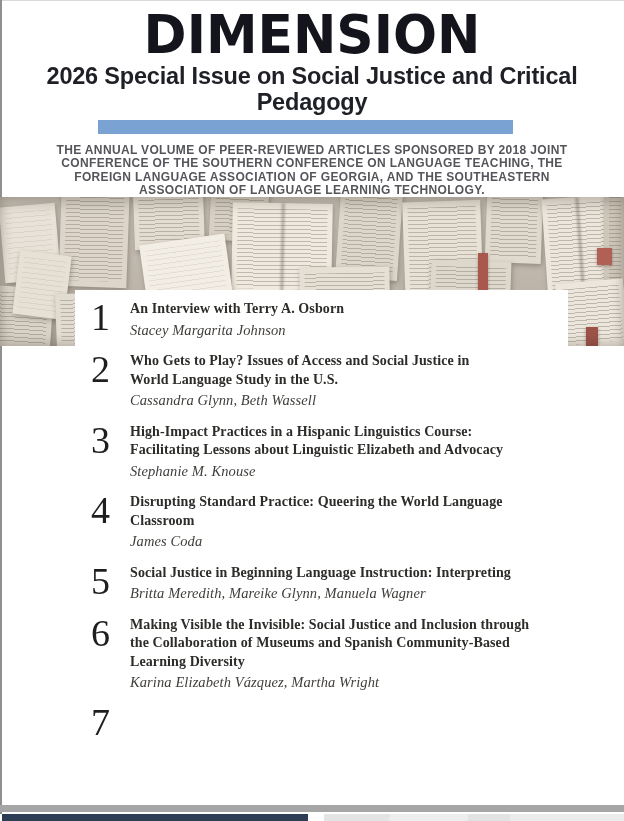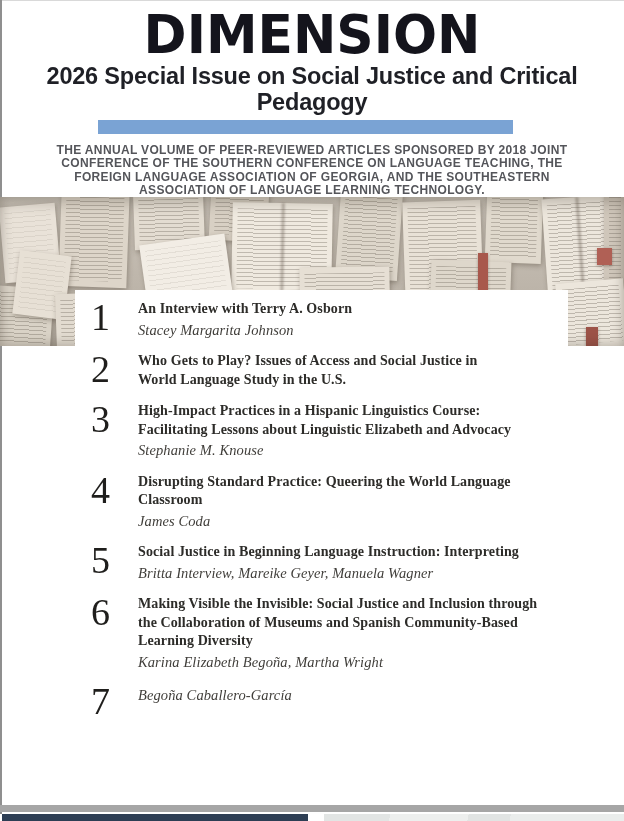--- a/index.html
+++ b/index.html
@@ -82,21 +82,21 @@
     padding:9px 0 0 16px;
     box-sizing:border-box;
     font-family:"Liberation Serif","DejaVu Serif",serif;
   }
   .toc-entry{display:flex;margin-bottom:12px;}
   .toc-num{
     flex:0 0 39px;
     font-size:38px;line-height:36px;
     color:#1f1e1c;
   }
-  .toc-body{flex:1;padding-top:1px;margin-left:8px;}
+  .toc-body{flex:1;padding-top:1px;}
   .t-line{
     font-size:14px;line-height:18.5px;
     font-weight:bold;
     color:#2d2c29;
     letter-spacing:.1px;
     white-space:nowrap;
   }
   .t-line sup{font-size:9px;line-height:0;}
   .toc-authors{
     margin-top:2px;
@@ -198,20 +198,21 @@
     </div>
   </div>
 
   <div class="toc-entry">
     <div class="toc-num">2</div>
     <div class="toc-body">
       <div class="toc-title">
             <div class="t-line">Who Gets to Play? Issues of Access and Social Justice in</div>
             <div class="t-line">World Language Study in the U.S.</div>
           </div>
+      <div class="toc-authors">Cassandra Glynn, Beth Wassell</div>
     </div>
   </div>
 
   <div class="toc-entry">
     <div class="toc-num">3</div>
     <div class="toc-body">
       <div class="toc-title">
             <div class="t-line">High-Impact Practices in a Hispanic Linguistics Course:</div>
             <div class="t-line">Facilitating Lessons about Linguistic Elizabeth and Advocacy</div>
           </div>
@@ -229,40 +230,39 @@
       <div class="toc-authors">James Coda</div>
     </div>
   </div>
 
   <div class="toc-entry">
     <div class="toc-num">5</div>
     <div class="toc-body">
       <div class="toc-title">
             <div class="t-line">Social Justice in Beginning Language Instruction: Interpreting</div>
           </div>
-      <div class="toc-authors">Britta Interview, Mareike Geyer, Manuela Wagner</div>
+      <div class="toc-authors">Britta Meredith, Mareike Glynn, Manuela Wagner</div>
     </div>
   </div>
 
   <div class="toc-entry">
     <div class="toc-num">6</div>
     <div class="toc-body">
       <div class="toc-title">
             <div class="t-line">Making Visible the Invisible: Social Justice and Inclusion through</div>
             <div class="t-line">the Collaboration of Museums and Spanish Community-Based</div>
             <div class="t-line">Learning Diversity</div>
           </div>
-      <div class="toc-authors">Karina Elizabeth Begoña, Martha Wright</div>
+      <div class="toc-authors">Karina Elizabeth Vázquez, Martha Wright</div>
     </div>
   </div>
 
   <div class="toc-entry">
     <div class="toc-num">7</div>
     <div class="toc-body">
-      <div class="toc-authors">Begoña Caballero-García</div>
     </div>
   </div>
 </div>
 
   <div class="page-gap" style="background: rgb(166, 166, 166);"></div>
   <div class="next-page">
     <div class="next-navy" style="background: rgb(45, 62, 84);"></div>
     <div class="next-photo"></div>
   </div>
 </div>

